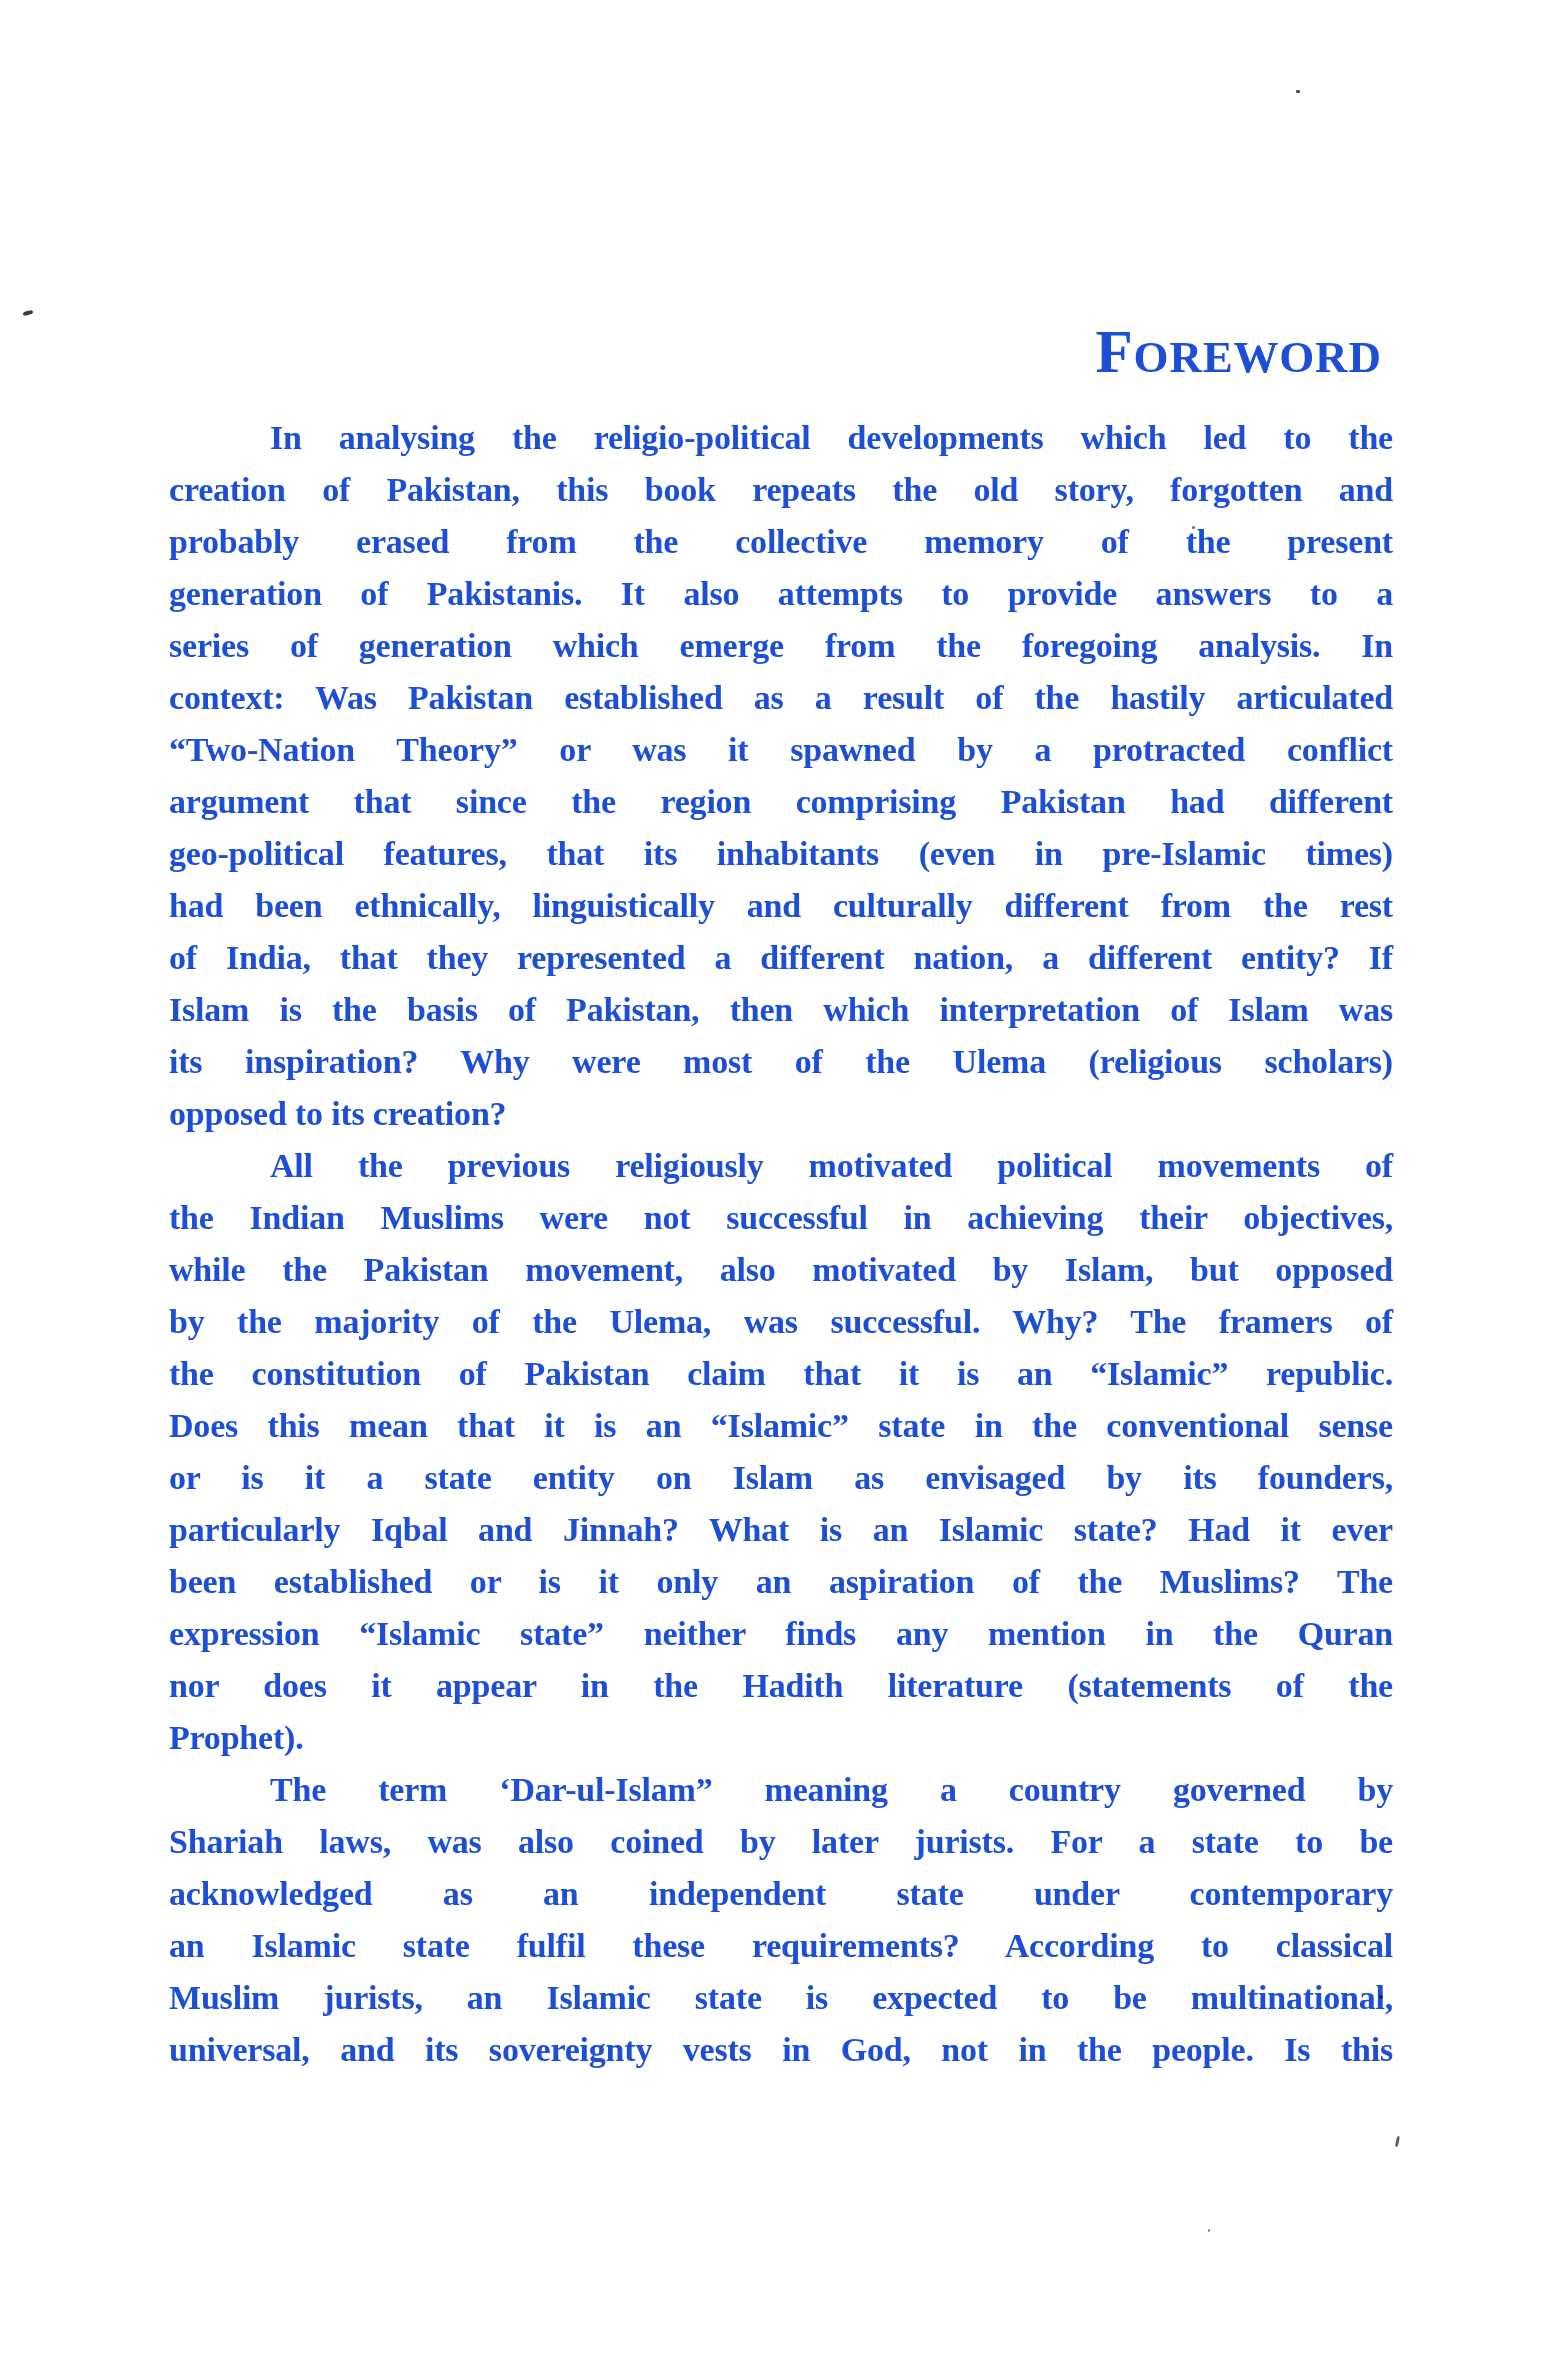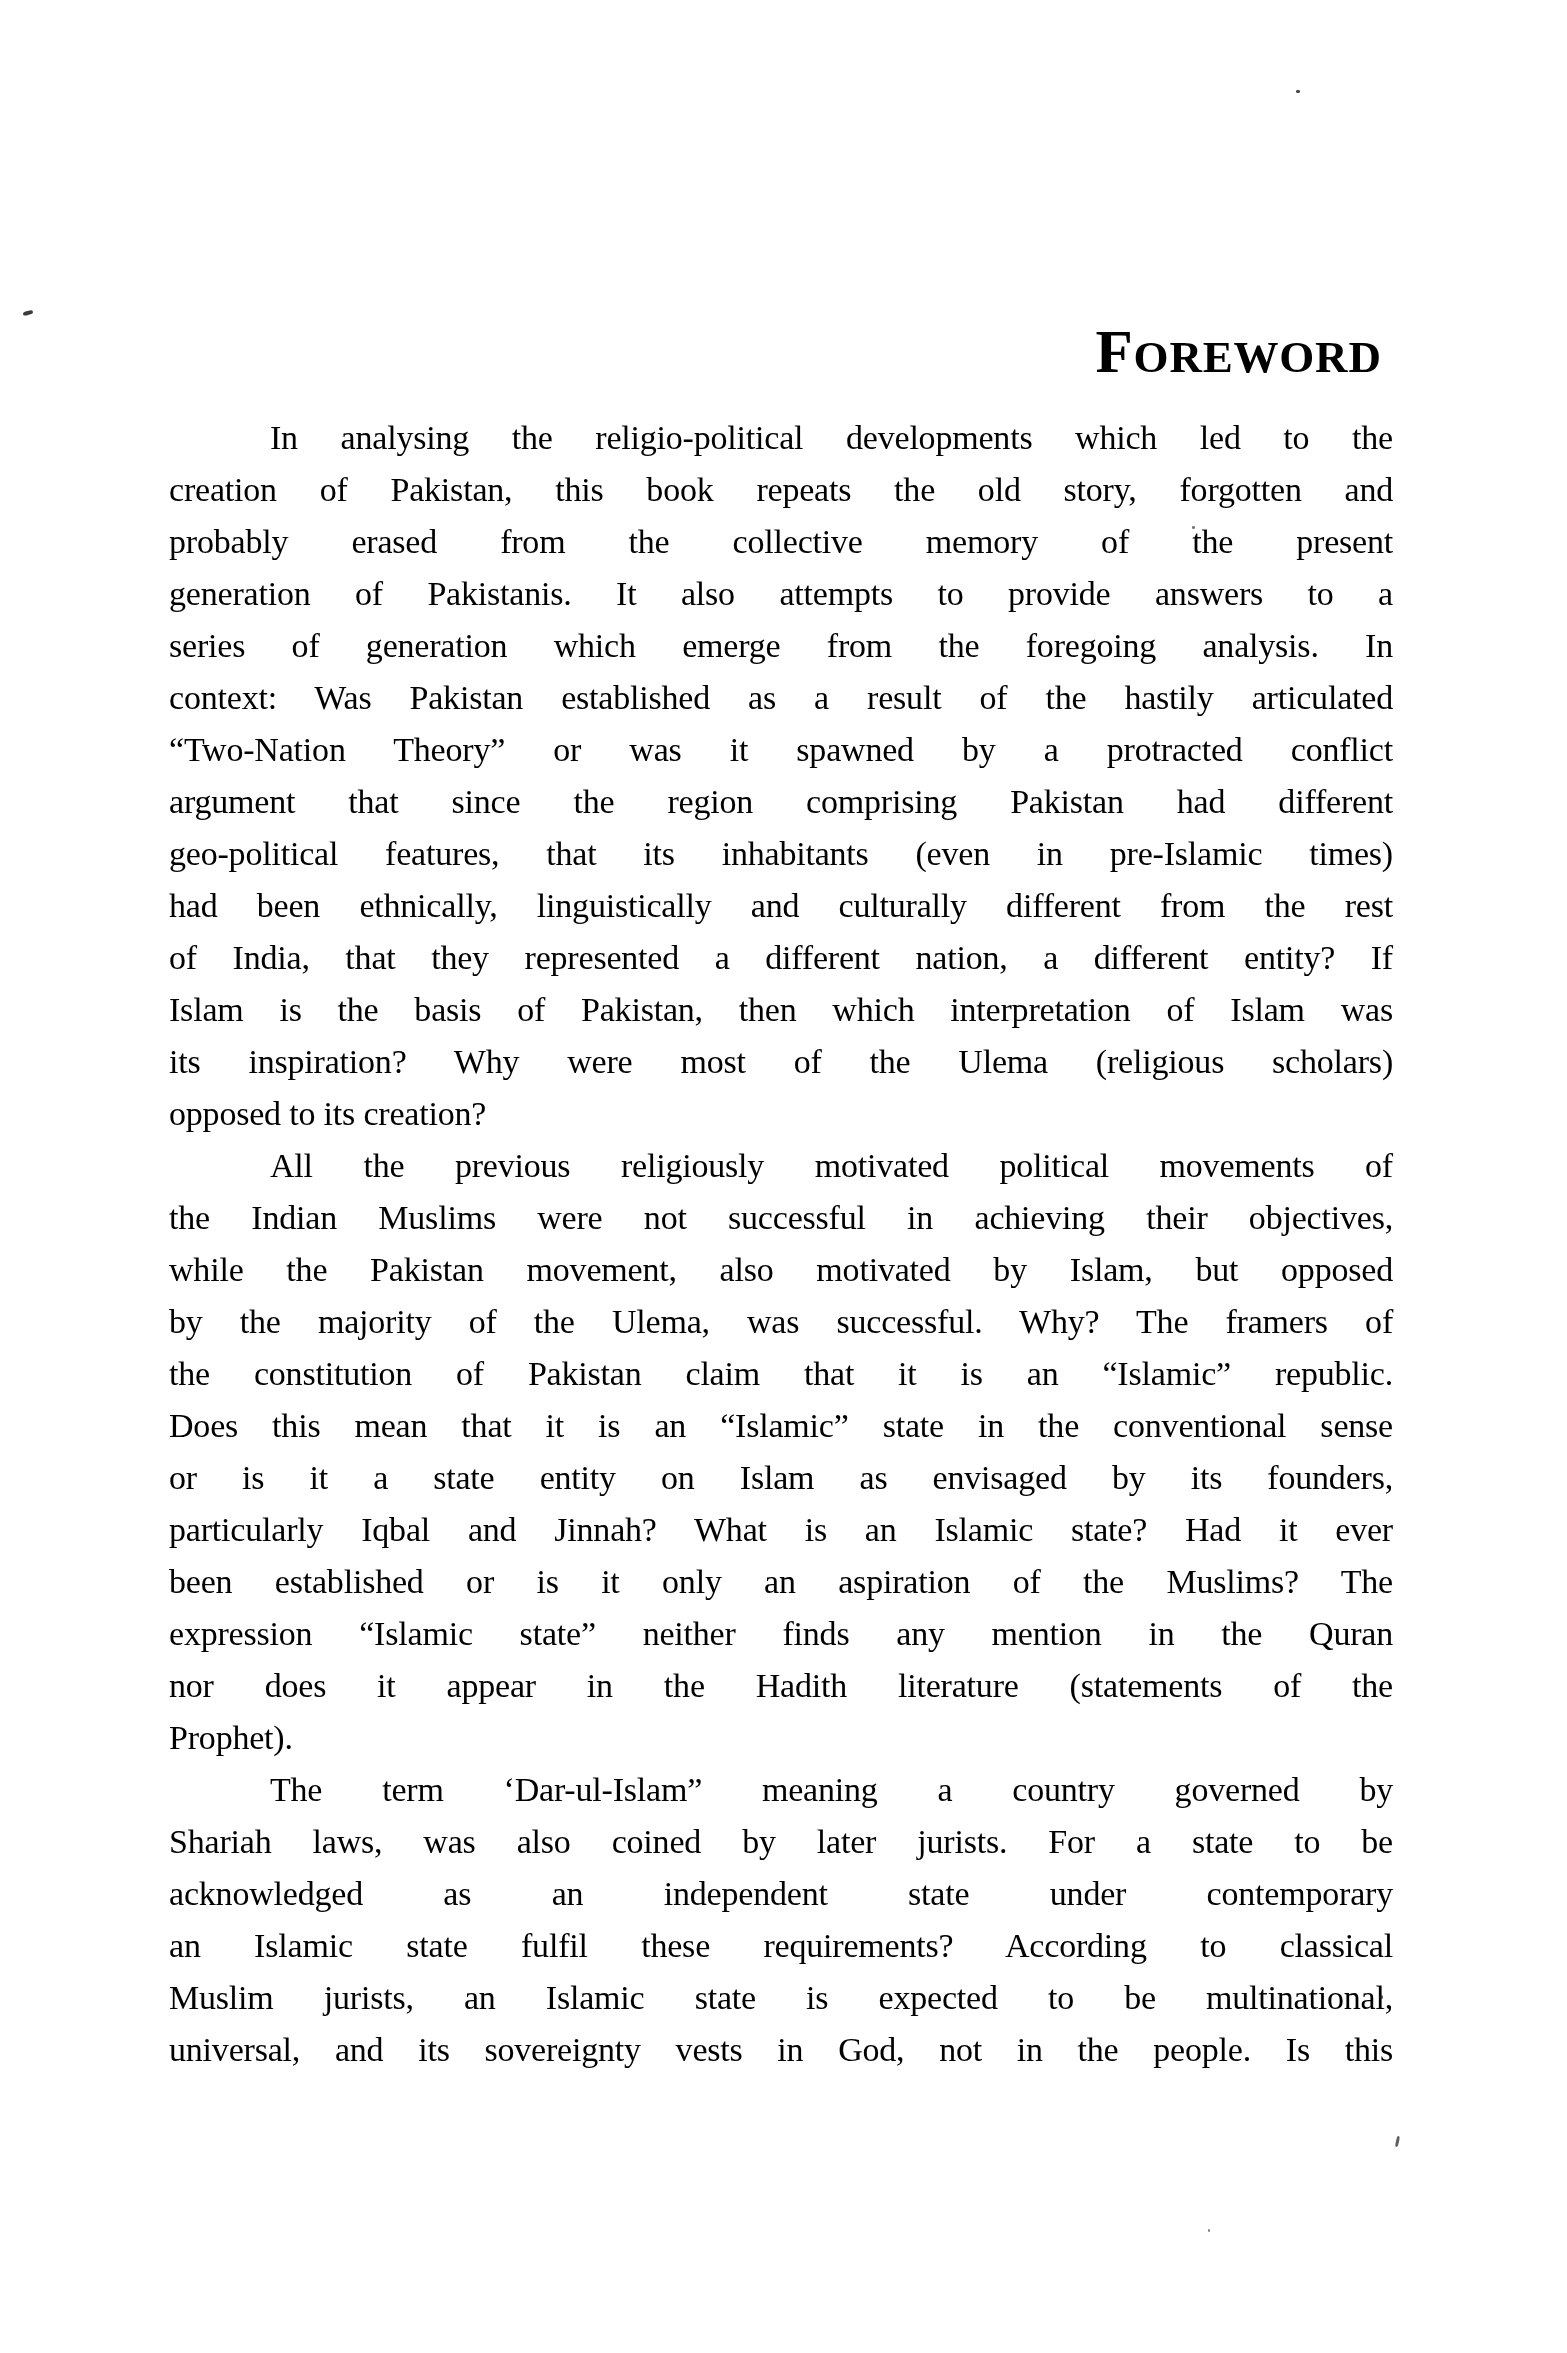--- a/index.html
+++ b/index.html
@@ -7,21 +7,21 @@
     padding: 0;
     background: #ffffff;
   }
   .page {
     position: relative;
     width: 1567px;
     height: 2354px;
     background: #ffffff;
     overflow: hidden;
     font-family: "Liberation Serif", "DejaVu Serif", serif;
-    color: #000000;
+    color: #1d4ed8;
   }
   .heading {
     position: absolute;
     top: 304px;
     left: 169px;
     width: 1224px;
     text-align: right;
     padding-right: 11.3px;
     box-sizing: border-box;
     white-space: nowrap;
@@ -33,20 +33,21 @@
     font-size: 61px;
   }
   .heading .rest {
     font-size: 45px;
   }
   .body-text {
     position: absolute;
     top: 412px;
     left: 169px;
     width: 1224px;
+    font-weight: bold;
   }
   .line {
     font-size: 34px;
     line-height: 52px;
     letter-spacing: -0.2px;
     text-align: justify;
     text-align-last: justify;
     height: 52px;
     overflow: visible;
   }

